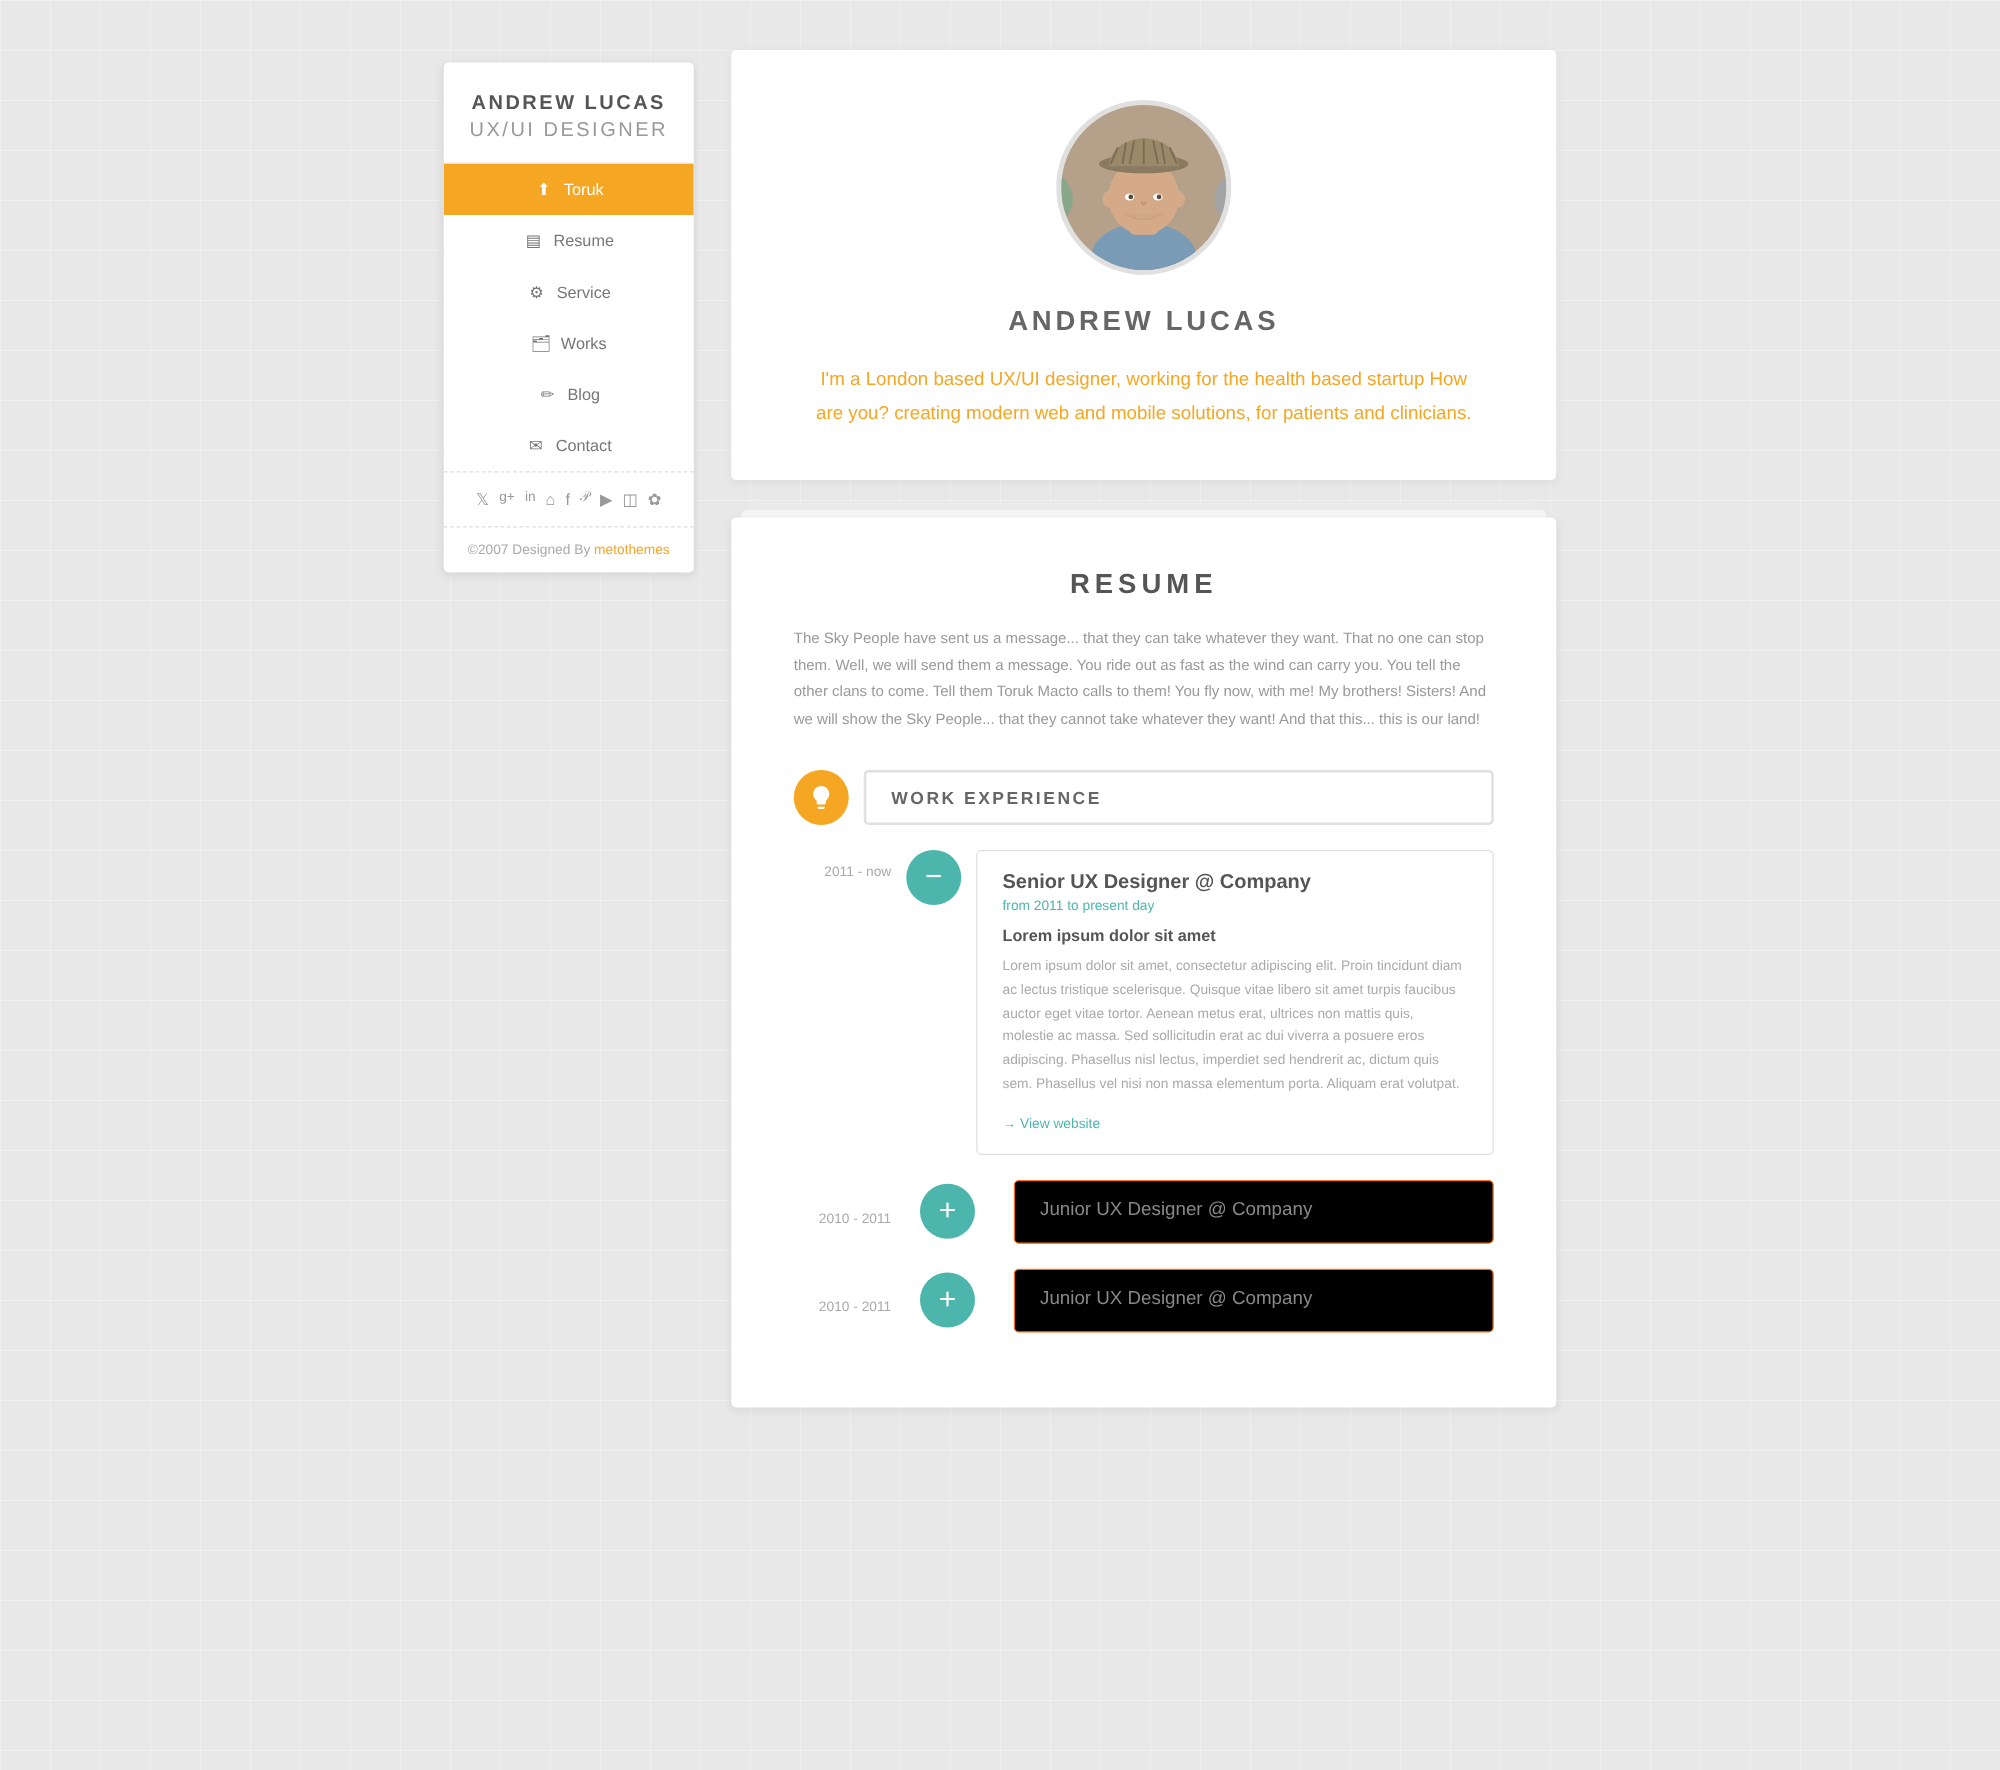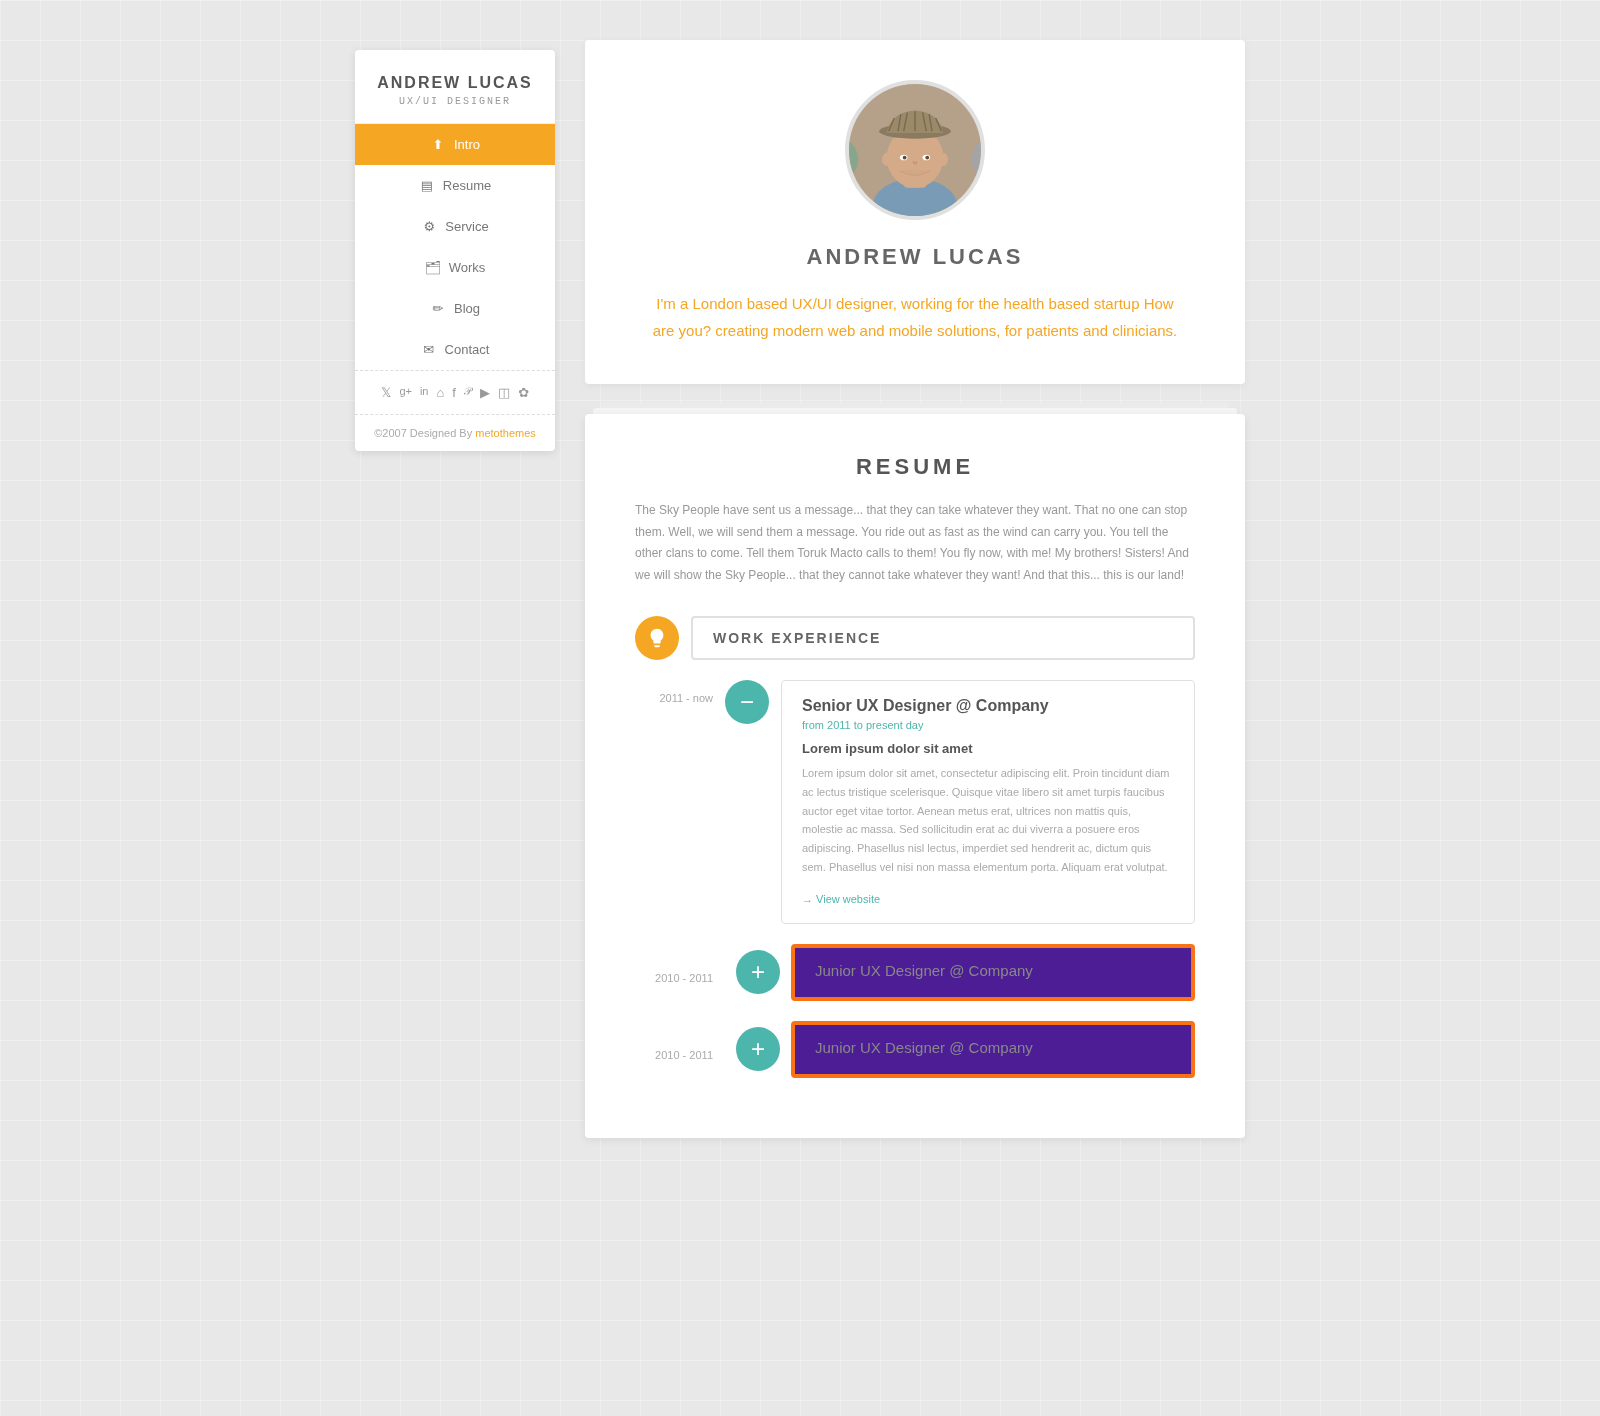--- a/index.html
+++ b/index.html
@@ -37,26 +37,25 @@
 
     .sidebar-name {
       font-size: 16px;
       font-weight: 700;
       color: #555;
       letter-spacing: 2px;
       text-transform: uppercase;
     }
 
     .sidebar-role {
-      font-size: 10px;
+      font-size: 16px;
       color: #999;
       letter-spacing: 2px;
       text-transform: uppercase;
       margin-top: 4px;
-      font-family: Liberation Mono, monospace;
     }
 
     .sidebar-nav {
       list-style: none;
     }
 
     .sidebar-nav li a {
       display: flex;
       align-items: center;
       justify-content: center;
@@ -347,25 +346,25 @@
       display: flex;
       flex-direction: column;
       align-items: flex-end;
       width: 90px;
       padding-right: 12px;
       flex-shrink: 0;
     }
 
     .timeline-item-collapsed .timeline-content-box {
       flex: 1;
-      border: 4px solid #f97316;
+      border: 1px solid #f97316;
       border-radius: 4px;
       padding: 14px 20px;
-      margin-left: 0;
-      background: #4c1d95;
+      margin-left: 20px;
+      background: #000000;
     }
 
     .timeline-item-collapsed .timeline-content-box h3 {
       font-size: 15px;
       color: #888;
       font-weight: 500;
     }
   </style>
 </head>
 <body>
@@ -373,21 +372,21 @@
 <div class="sidebar">
   <div class="sidebar-header">
     <div class="sidebar-name">ANDREW LUCAS</div>
     <div class="sidebar-role">UX/UI DESIGNER</div>
   </div>
 
   <ul class="sidebar-nav">
     <li class="active">
       <a href="#">
         <span class="nav-icon">⬆</span>
-        <span>Intro</span>
+        <span>Toruk</span>
       </a>
     </li>
     <li>
       <a href="#">
         <span class="nav-icon">▤</span>
         <span>Resume</span>
       </a>
     </li>
     <li>
       <a href="#">

